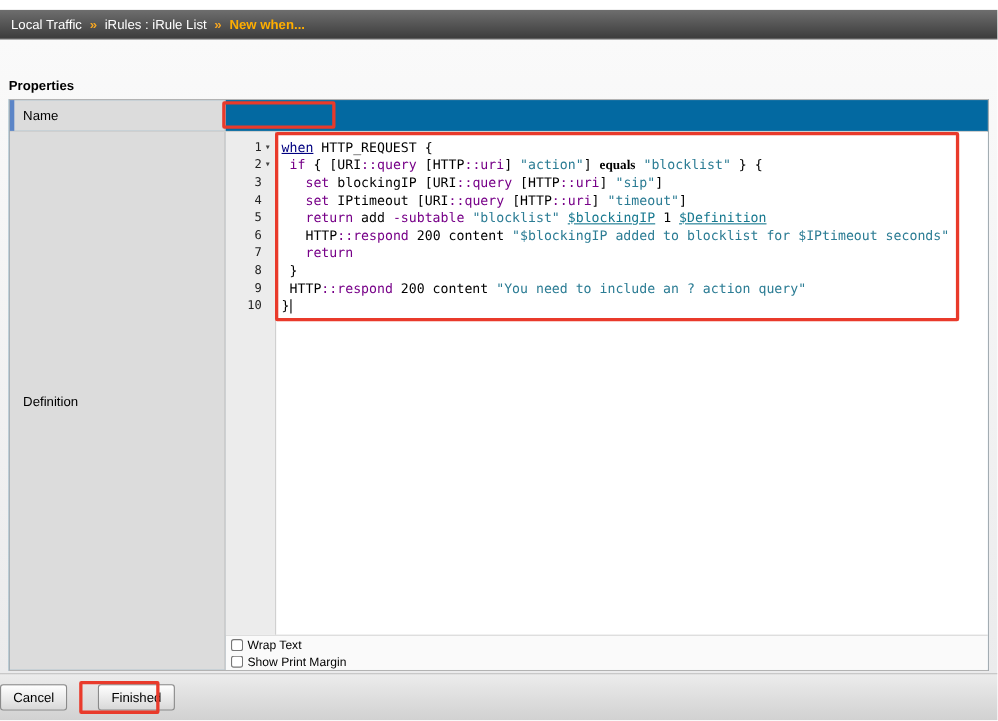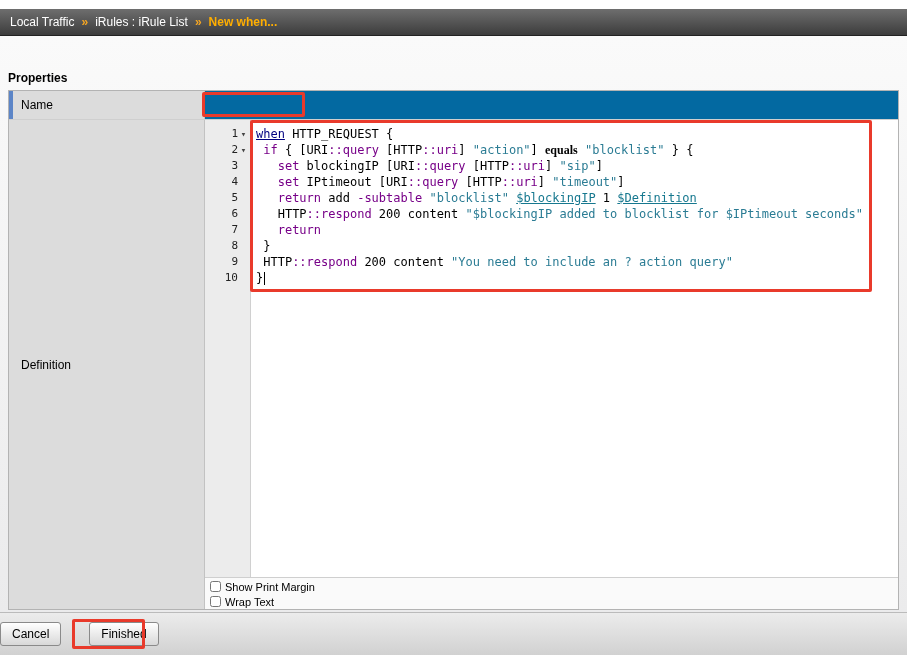--- a/index.html
+++ b/index.html
@@ -153,25 +153,25 @@
               <div class="code-line"><span class="tok-plain">   </span><span class="tok-plain">HTTP</span><span class="tok-kw">::respond</span><span class="tok-plain"> 200 content </span><span class="tok-str">"$blockingIP added to blocklist for $IPtimeout seconds"</span></div>
               <div class="code-line"><span class="tok-plain">   </span><span class="tok-kw">return</span></div>
               <div class="code-line"><span class="tok-plain"> }</span></div>
               <div class="code-line"><span class="tok-plain"> </span><span class="tok-plain">HTTP</span><span class="tok-kw">::respond</span><span class="tok-plain"> 200 content </span><span class="tok-str">"You need to include an ? action query"</span></div>
               <div class="code-line"><span class="tok-plain">}</span><span class="caret"></span></div>
             </div>
         </div>
         <div class="editor-opts" id="editor-opts">
             <label class="opt-row">
               <input type="checkbox" style="">
-              <span>Show Print Margin</span>
+              <span>Wrap Text</span>
             </label>
             <label class="opt-row">
               <input type="checkbox" style="">
-              <span>Wrap Text</span>
+              <span>Show Print Margin</span>
             </label>
           </div>
       </div>
     </div>
   </div>
 
   <div class="footer">
     <button class="btn">Cancel</button>
     <button class="btn">Finished</button>
   </div>

